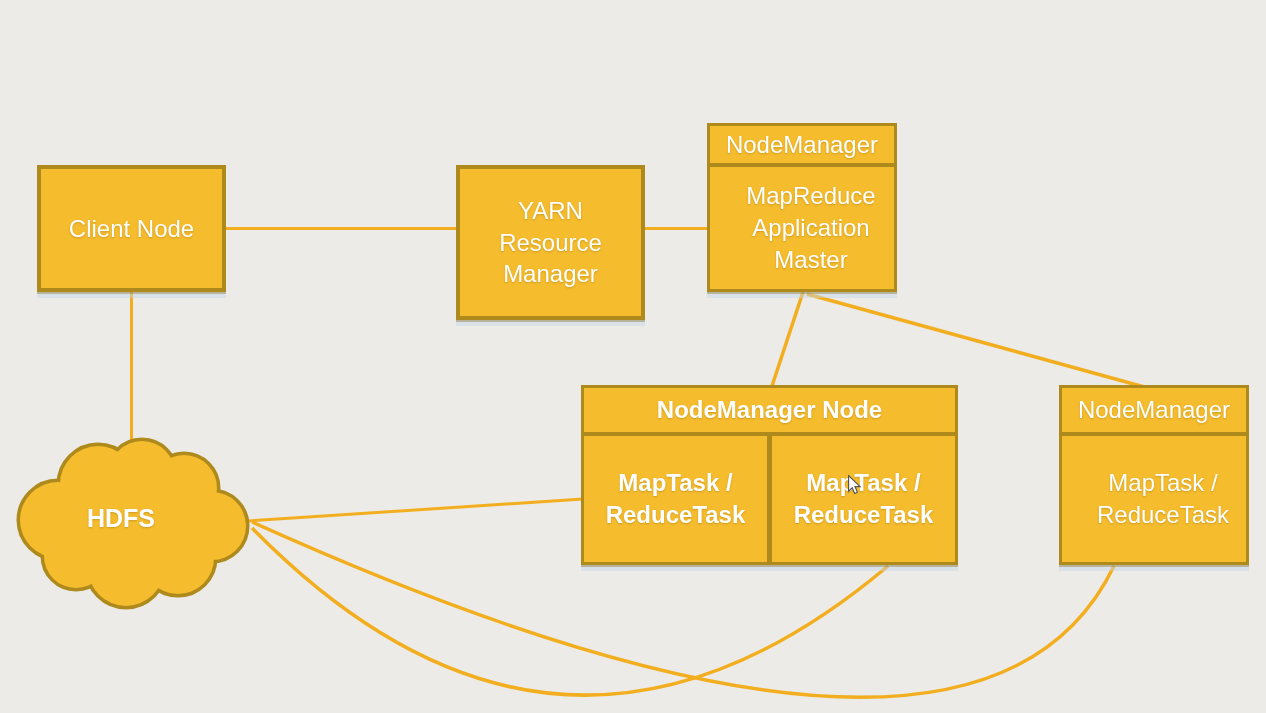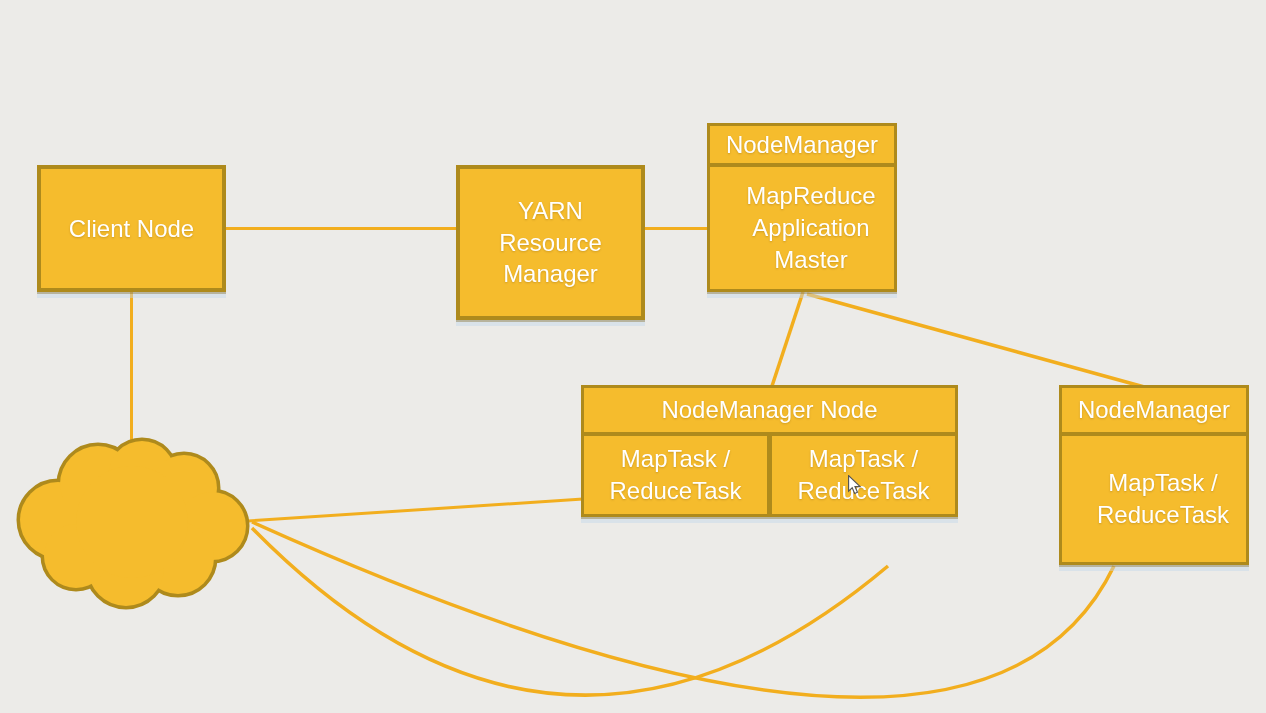--- a/index.html
+++ b/index.html
@@ -46,21 +46,21 @@
   .group .row { flex:1; display:flex; gap:5px; background:var(--border); }
   .group .cell {
     background:var(--fill); flex:1;
     display:flex; align-items:center; justify-content:center;
   }
 
   .client   { left:37px;   top:165px; width:189px; height:127px; }
   .yarn     { left:456px;  top:165px; width:189px; height:155px; }
   .nm-top   { left:707px;  top:123px; width:190px; height:169px; }
   .nm-top .hdr { flex:0 0 37px; }
-  .nm-center{ left:581px;  top:385px; width:377px; height:132px; }
+  .nm-center{ left:581px;  top:385px; width:377px; height:180px;font-weight:bold; }
   .nm-center .hdr { flex:0 0 44px; }
   .nm-right { left:1059px; top:385px; width:190px; height:180px; }
   .nm-right .hdr { flex:0 0 44px; }
 
   .yarn .lbl { max-width:115px; }
 
   .cloud-wrap { position:absolute; left:8px; top:428px; width:246px; height:192px; }
   .cloud-wrap svg { position:absolute; left:0; top:0; }
   .cloud-label {
     position:absolute; left:0; top:76px; width:226px;
@@ -143,19 +143,20 @@
         <circle cx="90" cy="56" r="38"></circle>
         <circle cx="134" cy="46" r="33"></circle>
         <circle cx="176" cy="60" r="33"></circle>
         <circle cx="204" cy="98" r="34"></circle>
         <circle cx="170" cy="130" r="36"></circle>
         <circle cx="118" cy="140" r="38"></circle>
         <circle cx="68" cy="128" r="32"></circle>
         <circle cx="124" cy="94" r="56"></circle>
       </g>
     </svg>
+    <div class="cloud-label">HDFS</div>
   </div>
 
   <svg class="cursor" viewBox="0 0 12 18">
     <polygon points="0.5,0.5 0.5,13.8 3.6,10.9 5.7,15.9 8.1,14.8 6,9.9 10.4,9.9" fill="#FFFFFF" stroke="#555555" stroke-width="1"></polygon>
   </svg>
 
 </div>
 
 </body></html>

